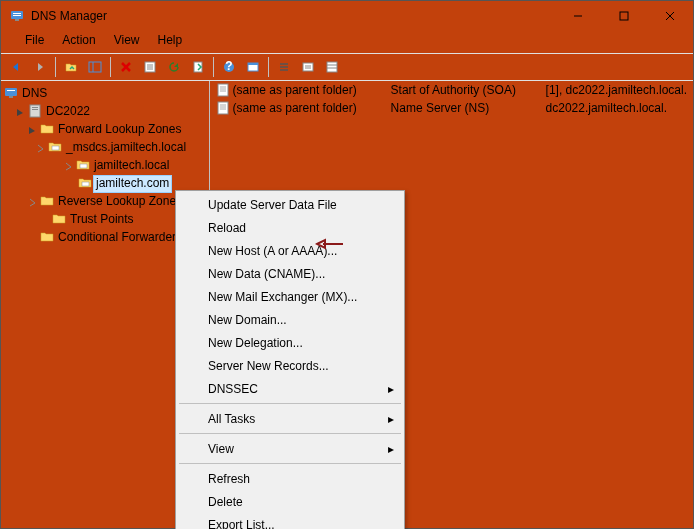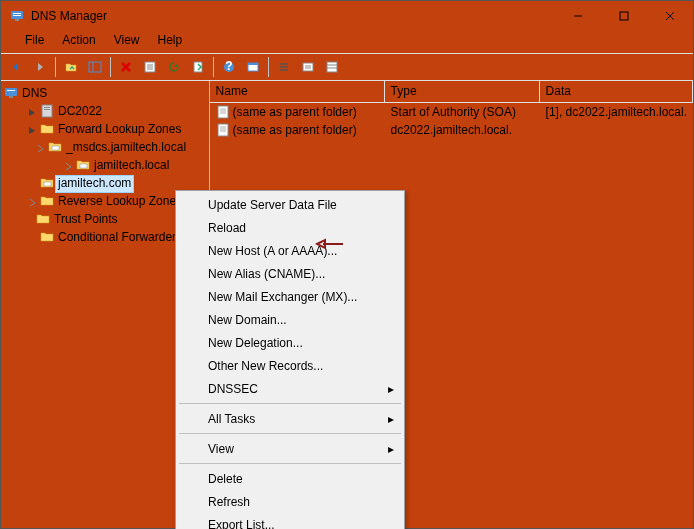--- a/index.html
+++ b/index.html
@@ -168,21 +168,21 @@
   <div class="body">
     <div class="tree">
       <div class="trow" style="padding-left:2px">
         <svg width="16" height="16" viewBox="0 0 16 16">
             <rect x="2" y="3" width="12" height="8" fill="#4a90d9" rx="1"></rect>
             <rect x="4" y="5" width="8" height="1" fill="#fff"></rect>
             <rect x="6" y="11" width="4" height="2" fill="#888"></rect>
           </svg>
         <span class="tlabel">DNS</span>
       </div>
-      <div class="trow" style="padding-left:24px">
+      <div class="trow" style="padding-left:12px">
         <span class="twist">
             <svg viewBox="0 0 9 9">
               <path d="M1 1 L7 5 L1 8 Z" fill="#404040"></path>
             </svg>
           </span>
         <svg width="16" height="16" viewBox="0 0 16 16">
             <rect x="3" y="2" width="10" height="12" fill="#d8d8d8" stroke="#888"></rect>
             <rect x="5" y="4" width="6" height="1" fill="#888"></rect>
             <rect x="5" y="6" width="6" height="1" fill="#888"></rect>
           </svg>
@@ -216,61 +216,56 @@
             <svg viewBox="0 0 9 9">
               <path d="M2 1 L7 5 L2 8" fill="none" stroke="#888"></path>
             </svg>
           </span>
         <svg width="16" height="16" viewBox="0 0 16 16">
             <path class="folder-ic" d="M2 4h4l1 1h7v7H2z"></path>
             <rect x="5" y="7" width="7" height="4" fill="#fff" stroke="#888" stroke-width=".5"></rect>
           </svg>
         <span class="tlabel">jamiltech.local</span>
       </div>
+      <div class="trow" style="padding-left:62px">
+        <span class="twist"></span>
+        <svg width="16" height="16" viewBox="0 0 16 16">
+            <path class="folder-ic" d="M2 4h4l1 1h7v7H2z"></path>
+            <rect x="5" y="7" width="7" height="4" fill="#fff" stroke="#888" stroke-width=".5"></rect>
+          </svg>
+        <span class="tlabel sel">jamiltech.com</span>
+      </div>
+      <div class="trow" style="padding-left:24px">
+        <span class="twist">
+            <svg viewBox="0 0 9 9">
+              <path d="M2 1 L7 5 L2 8" fill="none" stroke="#888"></path>
+            </svg>
+          </span>
+        <svg width="16" height="16" viewBox="0 0 16 16">
+            <path class="folder-ic" d="M2 4h4l1 1h7v7H2z"></path>
+          </svg>
+        <span class="tlabel">Reverse Lookup Zones</span>
+      </div>
+      <div class="trow" style="padding-left:36px">
+        <span class="twist"></span>
+        <svg width="16" height="16" viewBox="0 0 16 16">
+            <path class="folder-ic" d="M2 4h4l1 1h7v7H2z"></path>
+          </svg>
+        <span class="tlabel">Trust Points</span>
+      </div>
       <div class="trow" style="padding-left:24px">
         <span class="twist"></span>
         <svg width="16" height="16" viewBox="0 0 16 16">
             <path class="folder-ic" d="M2 4h4l1 1h7v7H2z"></path>
-            <rect x="5" y="7" width="7" height="4" fill="#fff" stroke="#888" stroke-width=".5"></rect>
-          </svg>
-        <span class="tlabel sel">jamiltech.com</span>
-      </div>
-      <div class="trow" style="padding-left:24px">
-        <span class="twist">
-            <svg viewBox="0 0 9 9">
-              <path d="M2 1 L7 5 L2 8" fill="none" stroke="#888"></path>
-            </svg>
-          </span>
-        <svg width="16" height="16" viewBox="0 0 16 16">
-            <path class="folder-ic" d="M2 4h4l1 1h7v7H2z"></path>
-          </svg>
-        <span class="tlabel">Reverse Lookup Zones</span>
-      </div>
-      <div class="trow" style="padding-left:20px">
-        <span class="twist"></span>
-        <svg width="16" height="16" viewBox="0 0 16 16">
-            <path class="folder-ic" d="M2 4h4l1 1h7v7H2z"></path>
-          </svg>
-        <span class="tlabel">Trust Points</span>
-      </div>
-      <div class="trow" style="padding-left:24px">
-        <span class="twist"></span>
-        <svg width="16" height="16" viewBox="0 0 16 16">
-            <path class="folder-ic" d="M2 4h4l1 1h7v7H2z"></path>
           </svg>
         <span class="tlabel">Conditional Forwarders</span>
       </div>
     </div>
 
     <div class="list">
-      <div class="lhead">
-        <div class="lcol" style="width:175px">Name</div>
-        <div class="lcol" style="width:155px">Type</div>
-        <div class="lcol" style="flex:1">Data</div>
-      </div>
       <div class="lrow">
         <div class="lcell" style="width:175px;display:flex;align-items:center;gap:3px">
           <svg width="14" height="14" viewBox="0 0 14 14">
               <rect x="2" y="1" width="10" height="12" fill="#fff" stroke="#888"></rect>
               <line x1="4" y1="4" x2="10" y2="4" stroke="#aaa"></line>
               <line x1="4" y1="6" x2="10" y2="6" stroke="#aaa"></line>
               <line x1="4" y1="8" x2="10" y2="8" stroke="#aaa"></line>
             </svg>
           <span>(same as parent folder)</span>
         </div>
@@ -280,52 +275,53 @@
       <div class="lrow">
         <div class="lcell" style="width:175px;display:flex;align-items:center;gap:3px">
           <svg width="14" height="14" viewBox="0 0 14 14">
               <rect x="2" y="1" width="10" height="12" fill="#fff" stroke="#888"></rect>
               <line x1="4" y1="4" x2="10" y2="4" stroke="#aaa"></line>
               <line x1="4" y1="6" x2="10" y2="6" stroke="#aaa"></line>
               <line x1="4" y1="8" x2="10" y2="8" stroke="#aaa"></line>
             </svg>
           <span>(same as parent folder)</span>
         </div>
+        <div class="lcell" style="width:155px">Name Server (NS)</div>
         <div class="lcell" style="flex:1">dc2022.jamiltech.local.</div>
       </div>
     </div>
   </div>
 </div>
 
 <div class="ctxmenu">
   <div class="citem disabled">Update Server Data File</div>
   <div class="citem">Reload</div>
   <div class="citem">New Host (A or AAAA)...</div>
-  <div class="citem">New Alias (CNAME)...</div>
+  <div class="citem">New Data (CNAME)...</div>
   <div class="citem">New Mail Exchanger (MX)...</div>
   <div class="citem">New Domain...</div>
   <div class="citem">New Delegation...</div>
-  <div class="citem">Other New Records...</div>
+  <div class="citem">Server New Records...</div>
   <div class="citem">
       <span>DNSSEC</span>
       <span class="carrow">▸</span>
     </div>
   <div class="csep"></div>
   <div class="citem">
       <span>All Tasks</span>
       <span class="carrow">▸</span>
     </div>
   <div class="csep"></div>
   <div class="citem">
       <span>View</span>
       <span class="carrow">▸</span>
     </div>
   <div class="csep"></div>
+  <div class="citem">Refresh</div>
   <div class="citem">Delete</div>
-  <div class="citem">Refresh</div>
   <div class="citem">Export List...</div>
 
 </div>
 
 <div class="arrow-annot">
   <svg width="30" height="14" viewBox="0 0 30 14">
       <line x1="28" y1="7" x2="8" y2="7" stroke="#8b1a1a" stroke-width="2"></line>
       <path d="M2 7 L10 3 L10 11 Z" fill="none" stroke="#8b1a1a" stroke-width="2"></path>
     </svg>
 </div>

